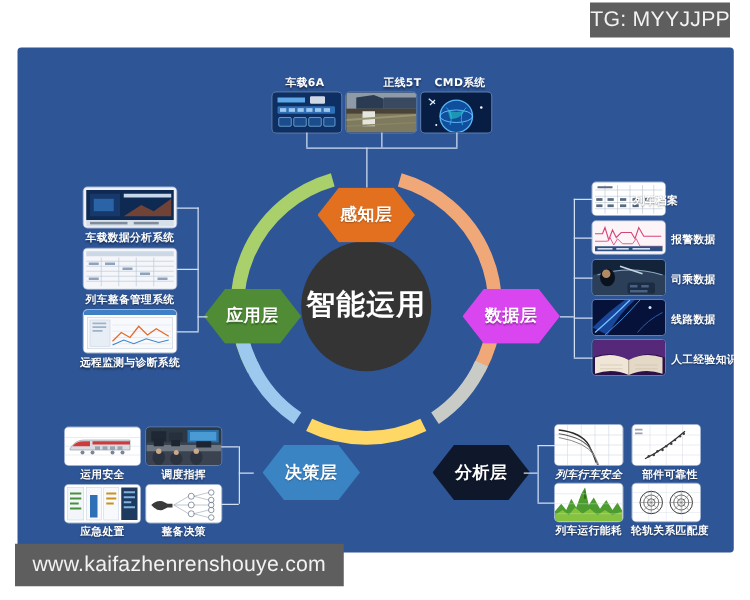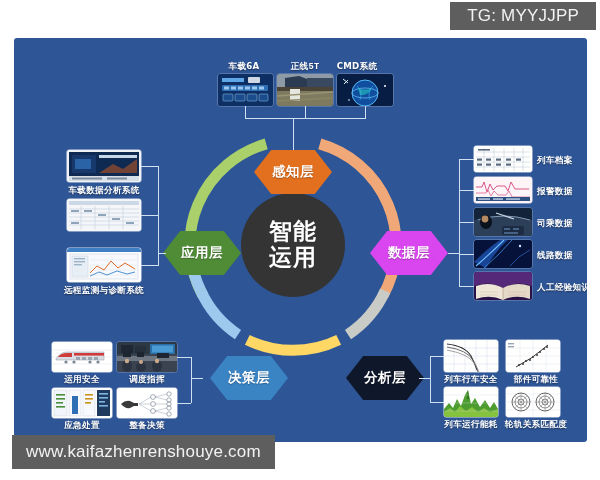--- a/index.html
+++ b/index.html
@@ -28,23 +28,23 @@
     position: absolute;
     background: #5e5e5e;
     color: #f2f2f2;
     font-family: "Liberation Sans", "DejaVu Sans", sans-serif;
     letter-spacing: .2px;
     display: flex;
     align-items: center;
     box-sizing: border-box;
   }
   #wm-top {
-    right: 4px; top: 2px;
+    right: 16px; top: 2px;
     height: 28px;
-    padding: 0 17px;
+    padding: 0 0;
     font-size: 17px;
     justify-content: center;
   }
   #wm-bottom {
     left: 12px; bottom: 11px;
     height: 34px;
     padding: 0 14px;
     font-size: 17px;
   }
 
@@ -67,21 +67,21 @@
   #ring-svg { display:block; }
 
   
   #center-disc {
     position: absolute;
     left: 227px; top: 155px;
     width: 104px; height: 104px;
     border-radius: 50%;
     background: #343434;
     display: flex;
-    flex-direction: column;
+    flex-direction: row;
     align-items: center;
     justify-content: center;
     color: #ffffff;
     line-height: 1.12;
   }
   #center-disc span {
     font-size: 23px;
     font-weight: 700;
     letter-spacing: 1px;
   }
@@ -178,22 +178,22 @@
       <span>分析层</span>
     </div>
     <div class="hex" id="hex-deci">
       <span>决策层</span>
     </div>
     <div class="hex" id="hex-app">
       <span>应用层</span>
     </div>
 
     <div class="cap c" style="left:201px; top:23px; width:58px;">车载6A</div>
-    <div class="cap c" style="left:262px; top:23px; width:58px;font-family:Liberation Mono, monospace;">正线5T</div>
-    <div class="cap c" style="left:311px; top:23px; width:64px;">CMD系统</div>
+    <div class="cap c" style="left:279px; top:23px; width:58px;">正线5T</div>
+    <div class="cap c" style="left:322px; top:23px; width:64px;">CMD系统</div>
 
     <div class="thumb dark" style="left:204px; top:36px; width:55px; height:32px;">
       <svg viewBox="0 0 55 32" preserveAspectRatio="none">
         <rect width="55" height="32" fill="#0d2f63"></rect>
         <rect x="4" y="4" width="22" height="4" fill="#5fa8e8"></rect>
         <rect x="30" y="3" width="12" height="6" rx="1" fill="#cfd8e4"></rect>
         <rect x="4" y="11" width="46" height="6" rx="1" fill="#2f6fb5"></rect>
         <g fill="#9cc7ee">
           <rect x="6" y="12.5" width="5" height="3"></rect>
             <rect x="13" y="12.5" width="5" height="3"></rect>
@@ -277,20 +277,21 @@
         <g fill="#8fa3ba">
           <rect x="4" y="11" width="8" height="2"></rect>
             <rect x="17" y="11" width="8" height="2"></rect>
           <rect x="31" y="15" width="8" height="2"></rect>
             <rect x="45" y="19" width="8" height="2"></rect>
           <rect x="59" y="23" width="8" height="2"></rect>
             <rect x="4" y="23" width="8" height="2"></rect>
         </g>
       </svg>
     </div>
+    <div class="cap c" style="left:36px; top:196px; width:108px;">列车整备管理系统</div>
 
     <div class="thumb light" style="left:53px; top:210px; width:74px; height:34px;">
       <svg viewBox="0 0 74 34" preserveAspectRatio="none">
         <rect width="74" height="34" fill="#ffffff"></rect>
         <rect x="0" y="0" width="74" height="4" fill="#3f7fc4"></rect>
         <rect x="3" y="6" width="68" height="25" fill="#f7f9fc" stroke="#c3cedc" stroke-width=".5"></rect>
         <rect x="5" y="8" width="16" height="21" fill="#e8eef6" stroke="#c3cedc" stroke-width=".4"></rect>
         <g fill="#9fb3c8">
             <rect x="7" y="10" width="11" height="1.4"></rect>
             <rect x="7" y="13" width="11" height="1.4"></rect>
@@ -325,21 +326,21 @@
           <rect x="22" y="12.5" width="5" height="2.2"></rect>
             <rect x="32" y="12.5" width="5" height="2.2"></rect>
           <rect x="42" y="12.5" width="5" height="2.2"></rect>
           <rect x="3" y="17.5" width="5" height="2.2"></rect>
             <rect x="12" y="17.5" width="5" height="2.2"></rect>
           <rect x="22" y="17.5" width="5" height="2.2"></rect>
             <rect x="32" y="17.5" width="5" height="2.2"></rect>
         </g>
       </svg>
     </div>
-    <div class="cap" style="left:523px; top:117px;">列车档案</div>
+    <div class="cap" style="left:493px; top:117px;">列车档案</div>
 
     <div class="thumb light" style="left:460px; top:139px; width:58px; height:26px;">
       <svg viewBox="0 0 58 26" preserveAspectRatio="none">
         <rect width="58" height="26" fill="#fdf4f7"></rect>
         <path d="M2 10 h6 l2 -5 l3 10 l3 -8 l3 6 l4 -4 h8 l3 5 l3 -9 l4 7 h14" stroke="#d4457c" stroke-width=".9" fill="none"></path>
         <path d="M2 16 h10 l2 -3 l3 6 l3 -5 l4 4 h8 l3 -4 l3 6 h18" stroke="#e0638f" stroke-width=".8" fill="none"></path>
         <rect x="2" y="20" width="54" height="4" fill="#2f4f80"></rect>
         <g fill="#cfe0f2">
             <rect x="4" y="21.4" width="12" height="1.3"></rect>
             <rect x="19" y="21.4" width="10" height="1.3"></rect>
@@ -430,21 +431,21 @@
           <circle cx="34" cy="12" r="1"></circle>
             <circle cx="38" cy="9" r="1"></circle>
             <circle cx="41" cy="7" r="1"></circle>
         </g>
         <g fill="#97a5b5">
             <rect x="2" y="3" width="6" height="1.4"></rect>
             <rect x="2" y="6" width="6" height="1.4"></rect>
           </g>
       </svg>
     </div>
-    <div class="cap c" style="left:414px; top:336px; width:86px;">列车行车安全</div>
+    <div class="cap c" style="left:414px; top:336px; width:86px;font-style:italic;">列车行车安全</div>
     <div class="cap c" style="left:486px; top:336px; width:72px;">部件可靠性</div>
 
     <div class="thumb light" style="left:430px; top:349px; width:54px; height:30px;">
       <svg viewBox="0 0 54 30" preserveAspectRatio="none">
         <rect width="54" height="30" fill="#ffffff"></rect>
         <path d="M0 30 L0 22 L5 16 L9 21 L13 12 L17 19 L21 8 L24 3 L27 17 L31 11 L36 20 L41 13 L46 21 L50 15 L54 22 L54 30 Z" fill="#4d9c2f"></path>
         <path d="M0 30 L0 25 L6 21 L11 25 L16 19 L22 24 L28 20 L34 25 L40 21 L46 25 L54 22 L54 30 Z" fill="#8cc63f" opacity=".9"></path>
         <path d="M24 3 L25 12 L23 12 Z" fill="#2f6b1c"></path>
         <g stroke="#cfd8e2" stroke-width=".35">
             <path d="M0 8 H54 M0 16 H54 M0 24 H54"></path>

